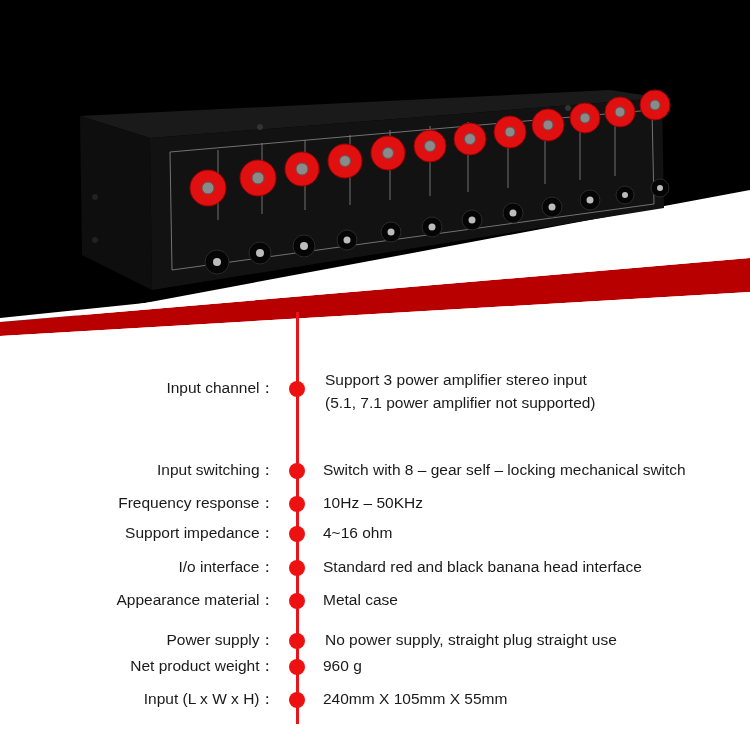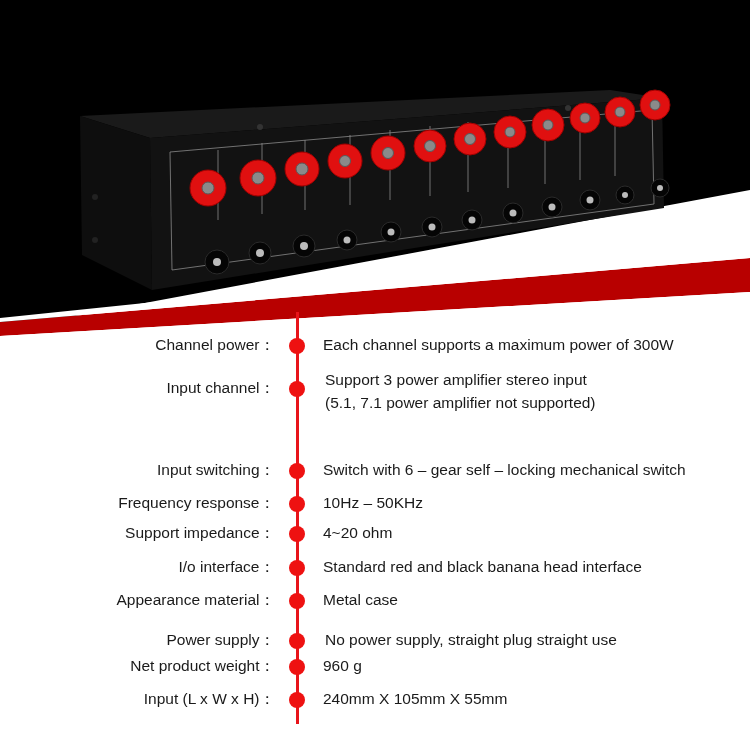--- a/index.html
+++ b/index.html
@@ -112,50 +112,45 @@
       <circle cx="585" cy="118" r="5"></circle>
       <circle cx="620" cy="112" r="5"></circle>
       <circle cx="655" cy="105" r="5"></circle>
     </g>
   </svg>
 </div>
 
 <div class="specs">
   <div class="vline"></div>
 
-  <div class="row" style="top:335px;">
-    <span class="label">Channel power：</span>
-    <span class="dot"></span>
-    <span class="value">Each channel supports a maximum power of 300W</span>
-  </div>
 
   <div class="row" style="top:378px;">
     <span class="label" style="top:0px;">Input channel：</span>
     <span class="dot" style="top:3px;"></span>
     <span class="value" style="top:-8px; left:325px;">Support 3 power amplifier stereo input</span>
     <span class="value2" style="top:15px;">(5.1, 7.1 power amplifier not supported)</span>
   </div>
 
 
   <div class="row" style="top:460px;">
     <span class="label">Input switching：</span>
     <span class="dot"></span>
-    <span class="value">Switch with 6 – gear self – locking mechanical switch</span>
+    <span class="value">Switch with 8 – gear self – locking mechanical switch</span>
   </div>
 
   <div class="row" style="top:493px;">
     <span class="label">Frequency response：</span>
     <span class="dot"></span>
     <span class="value">10Hz – 50KHz</span>
   </div>
 
   <div class="row" style="top:523px;">
     <span class="label">Support impedance：</span>
     <span class="dot"></span>
-    <span class="value">4~20 ohm</span>
+    <span class="value">4~16 ohm</span>
   </div>
 
   <div class="row" style="top:590px;">
     <span class="label">Appearance material：</span>
     <span class="dot"></span>
     <span class="value">Metal case</span>
   </div>
 
   <div class="row" style="top:557px;">
     <span class="label">I/o interface：</span>

